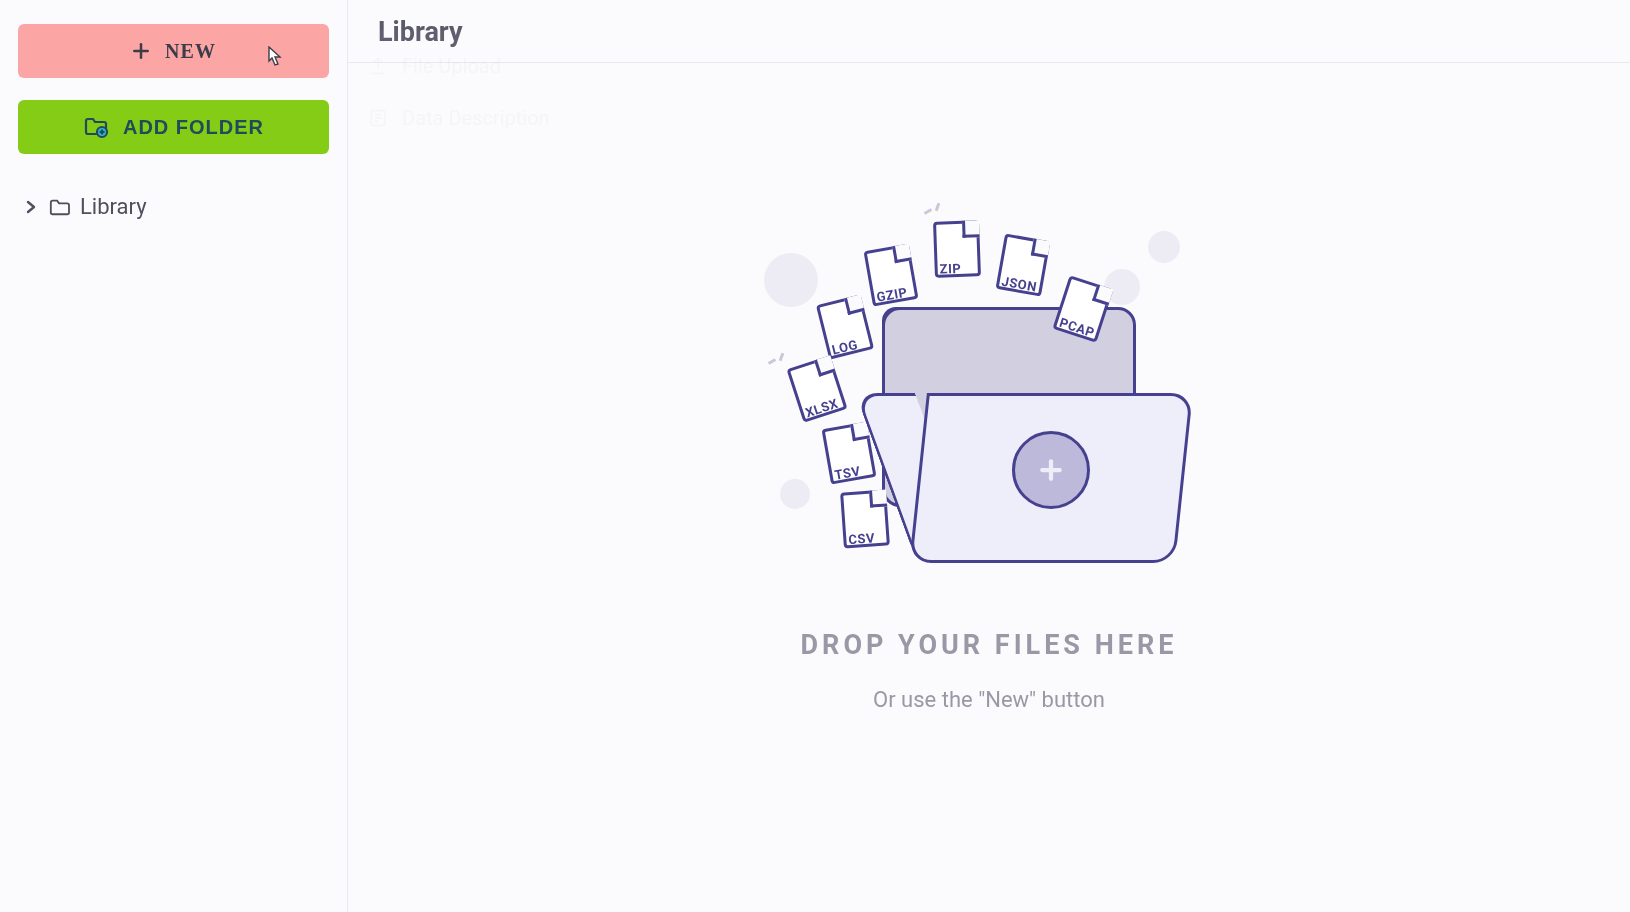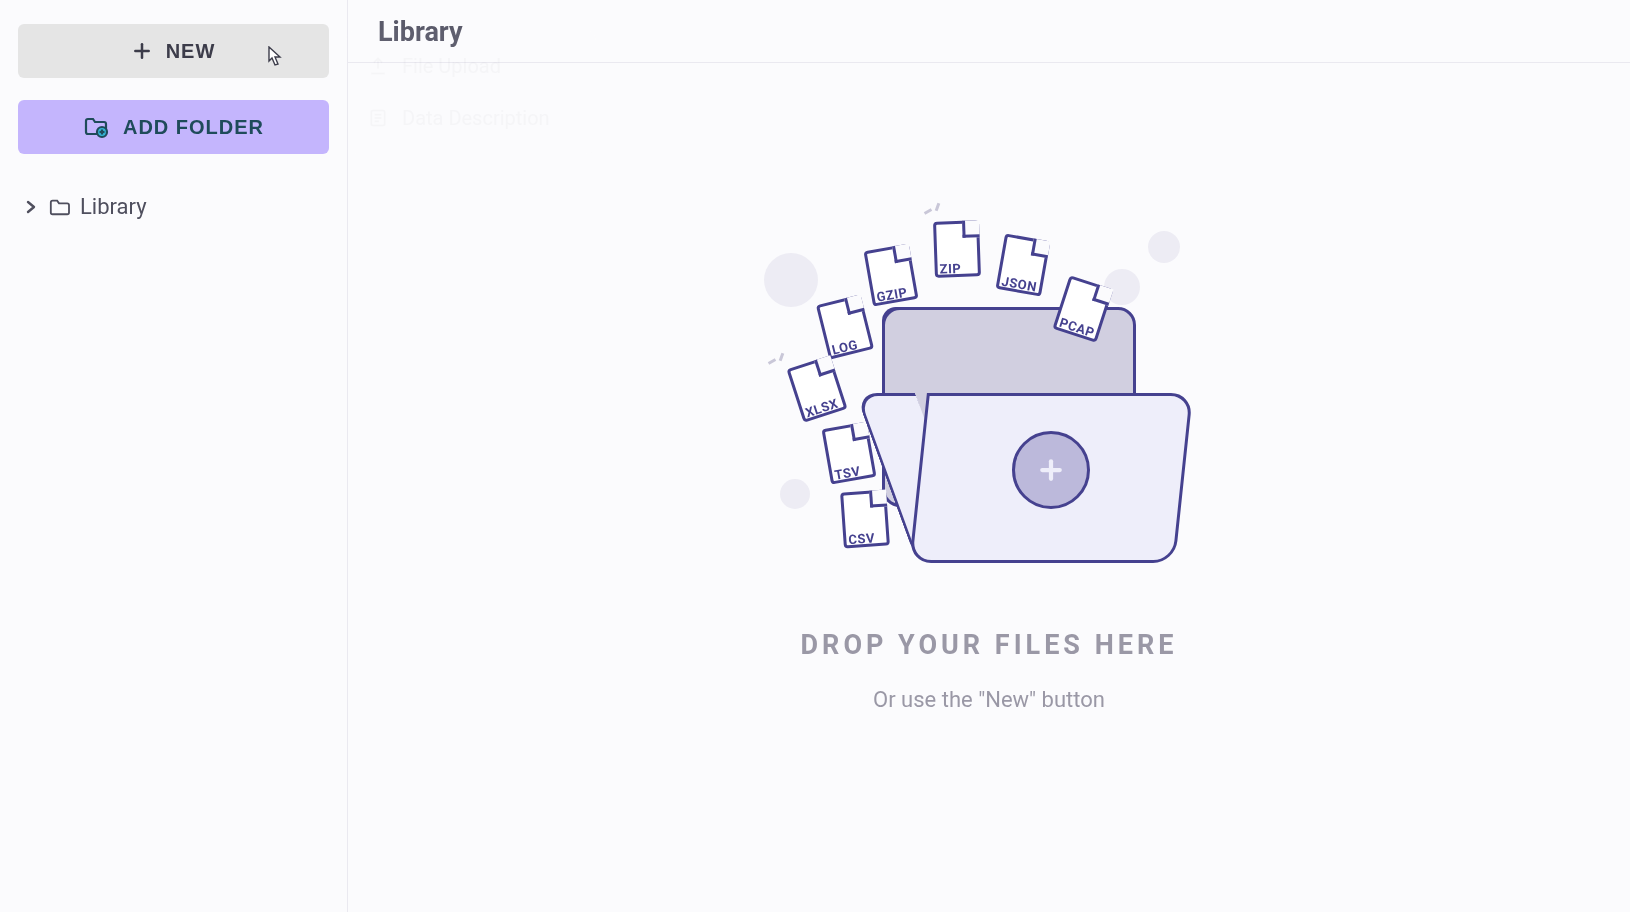--- a/index.html
+++ b/index.html
@@ -1,21 +1,21 @@
 <!DOCTYPE html>
 <html><head>
 <meta charset="utf-8">
 <style>
   * { box-sizing: border-box; margin: 0; padding: 0; }
   html, body { width: 100%; height: 100%; font-family: -apple-system, BlinkMacSystemFont, "Segoe UI", Roboto, sans-serif; background: #fbfbfd; color: #4a4a5a; }
   .app { display: flex; width: 1630px; height: 912px; }
   .sidebar { width: 348px; padding: 24px 18px 0 18px; border-right: 1px solid #eae9f0; background: #fbfbfd; }
   .btn { width: 100%; height: 54px; border: none; border-radius: 6px; display: flex; align-items: center; justify-content: center; gap: 14px; font-weight: 700; font-size: 20px; letter-spacing: 1px; cursor: pointer; margin-bottom: 22px; }
-  .btn-new { background: #e5e5e5; color: #3c3c4a; }
-  .btn-add { background: #c4b5fd; color: #1f4b5a; text-align: right; }
+  .btn-new { background: #fca5a5; color: #3c3c4a; font-family: Liberation Serif, serif; }
+  .btn-add { background: #84cc16; color: #1f4b5a; text-align: right; }
   .btn svg { flex-shrink: 0; }
   .tree { padding: 18px 6px 0 6px; }
   .tree-item { display: flex; align-items: center; gap: 10px; font-size: 22px; color: #4f4f5e; cursor: pointer; }
   .tree-item .chev { width: 14px; display:flex; justify-content:center; }
   .tree-item .fold { display:flex; }
 
   .main { flex: 1; display: flex; flex-direction: column; }
   .main-header { padding: 16px 30px 14px 30px; border-bottom: 1px solid #eae9f0; }
   .main-header h1 { font-size: 27px; font-weight: 700; color: #5a5a6a; }
   .dropdown { position: absolute; left: 346px; top: 30px; width: 250px; background: #fff; border-radius: 10px; box-shadow: 0 8px 24px rgba(60,60,90,.08); padding: 10px 0; opacity: .03; pointer-events: none; }

